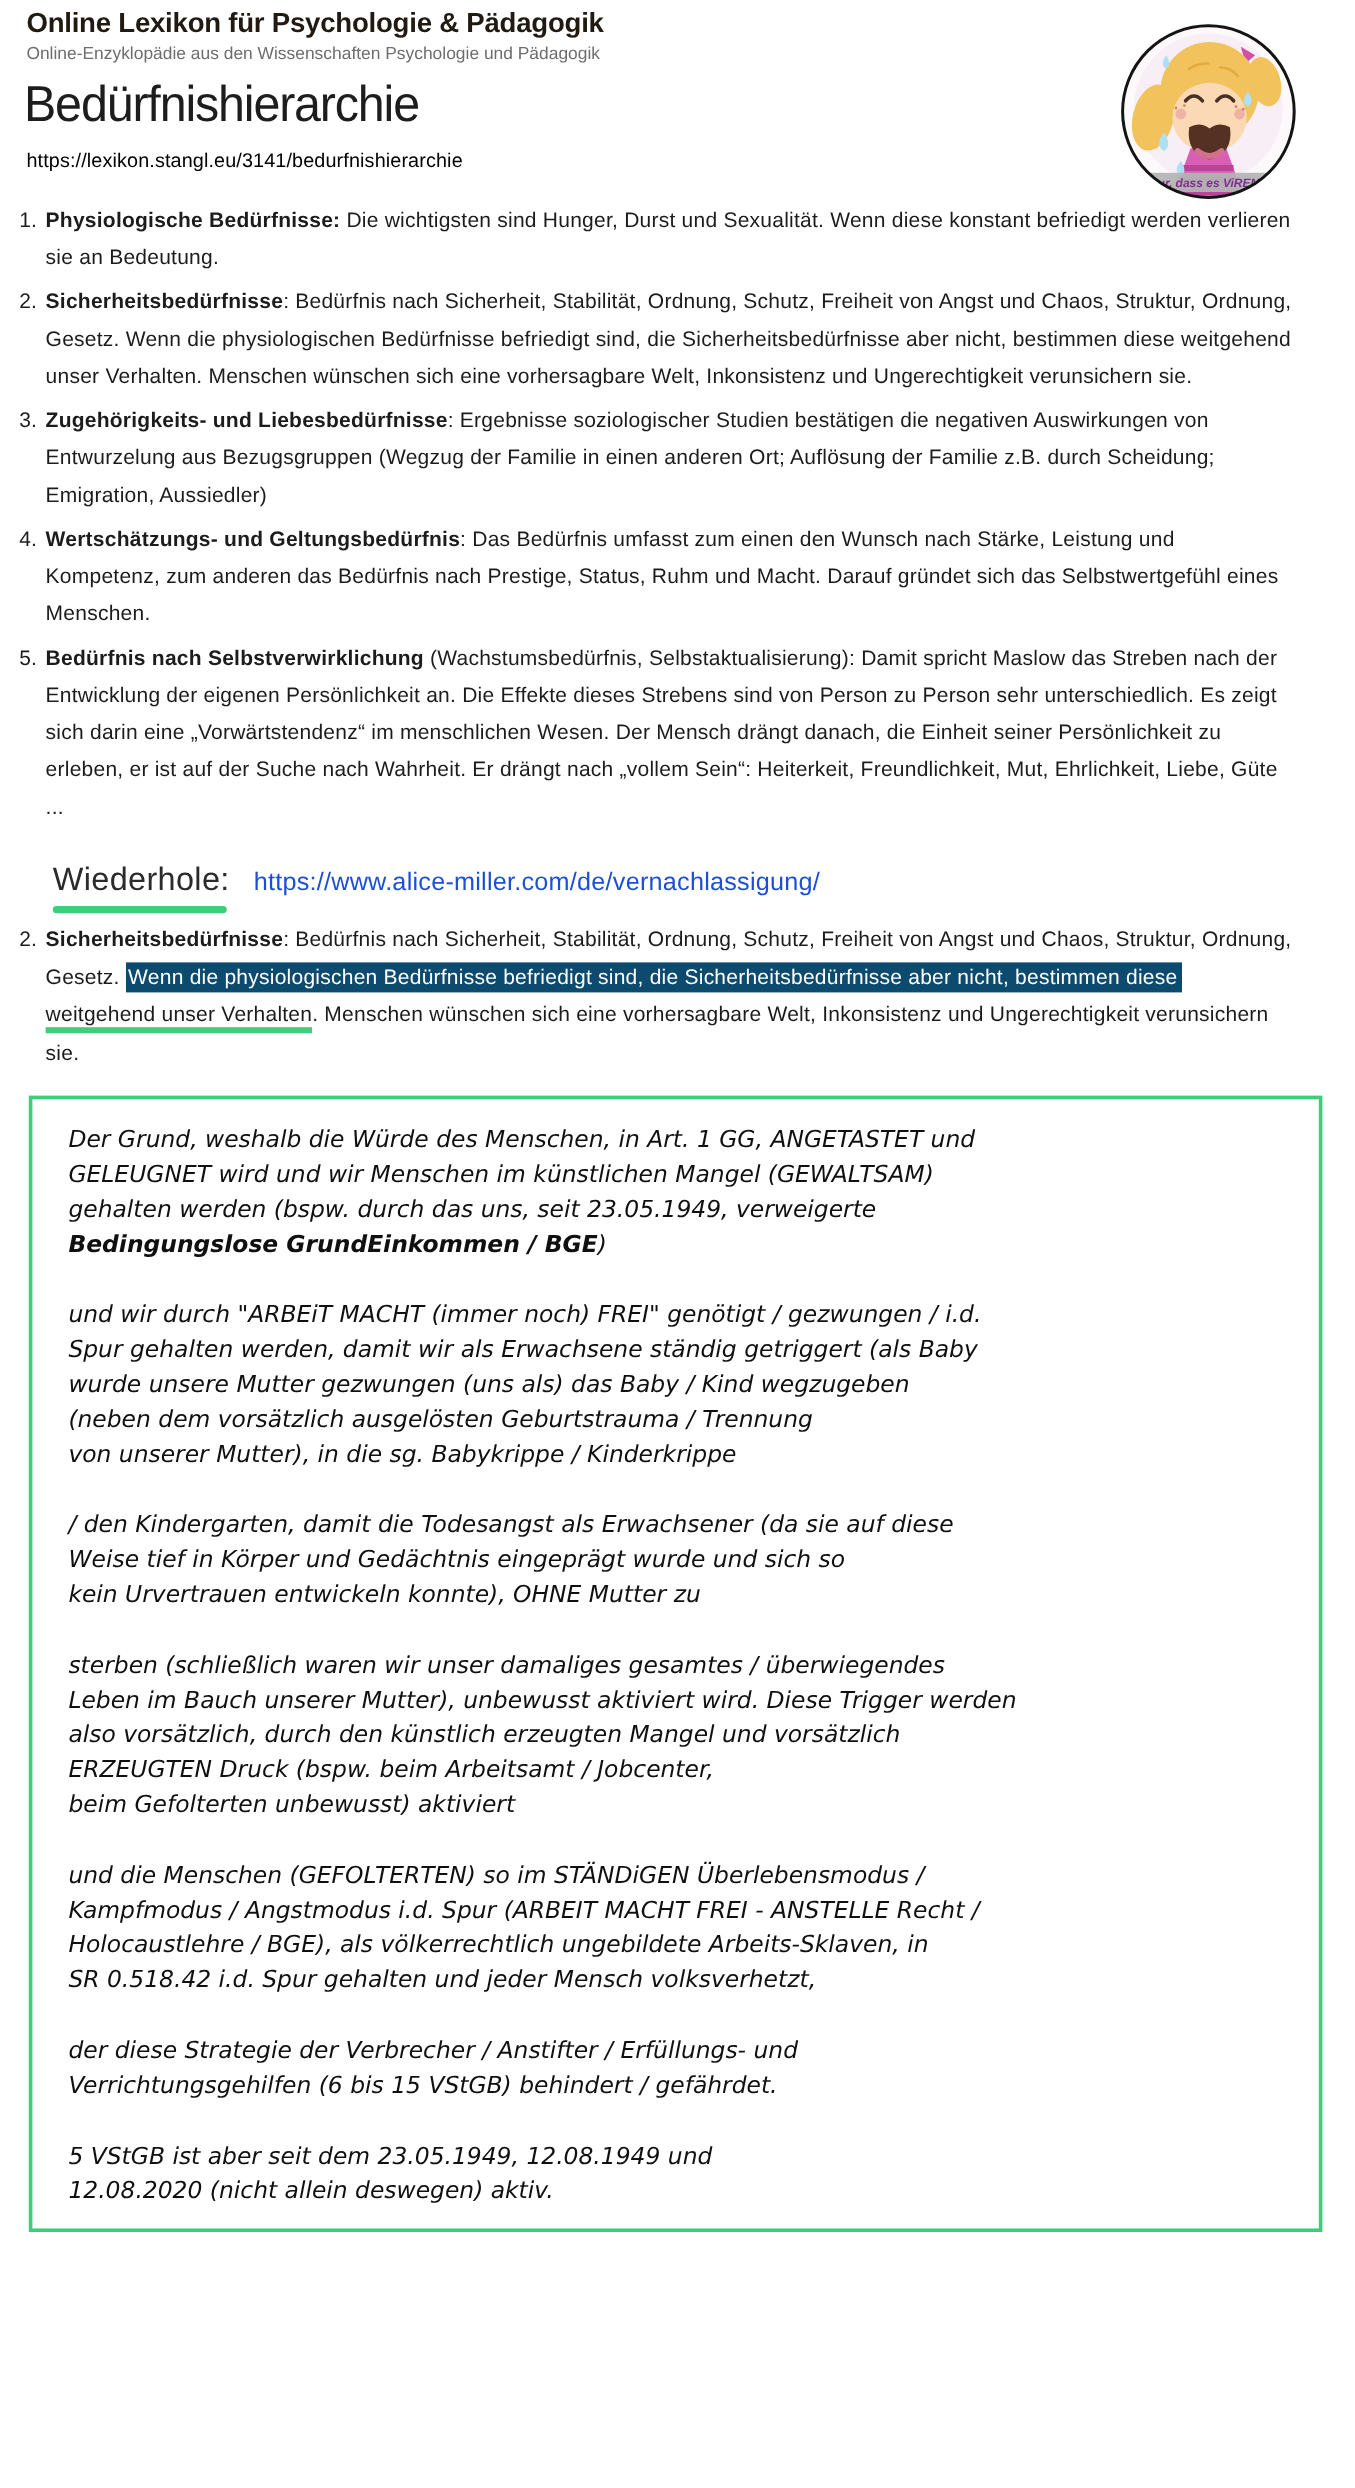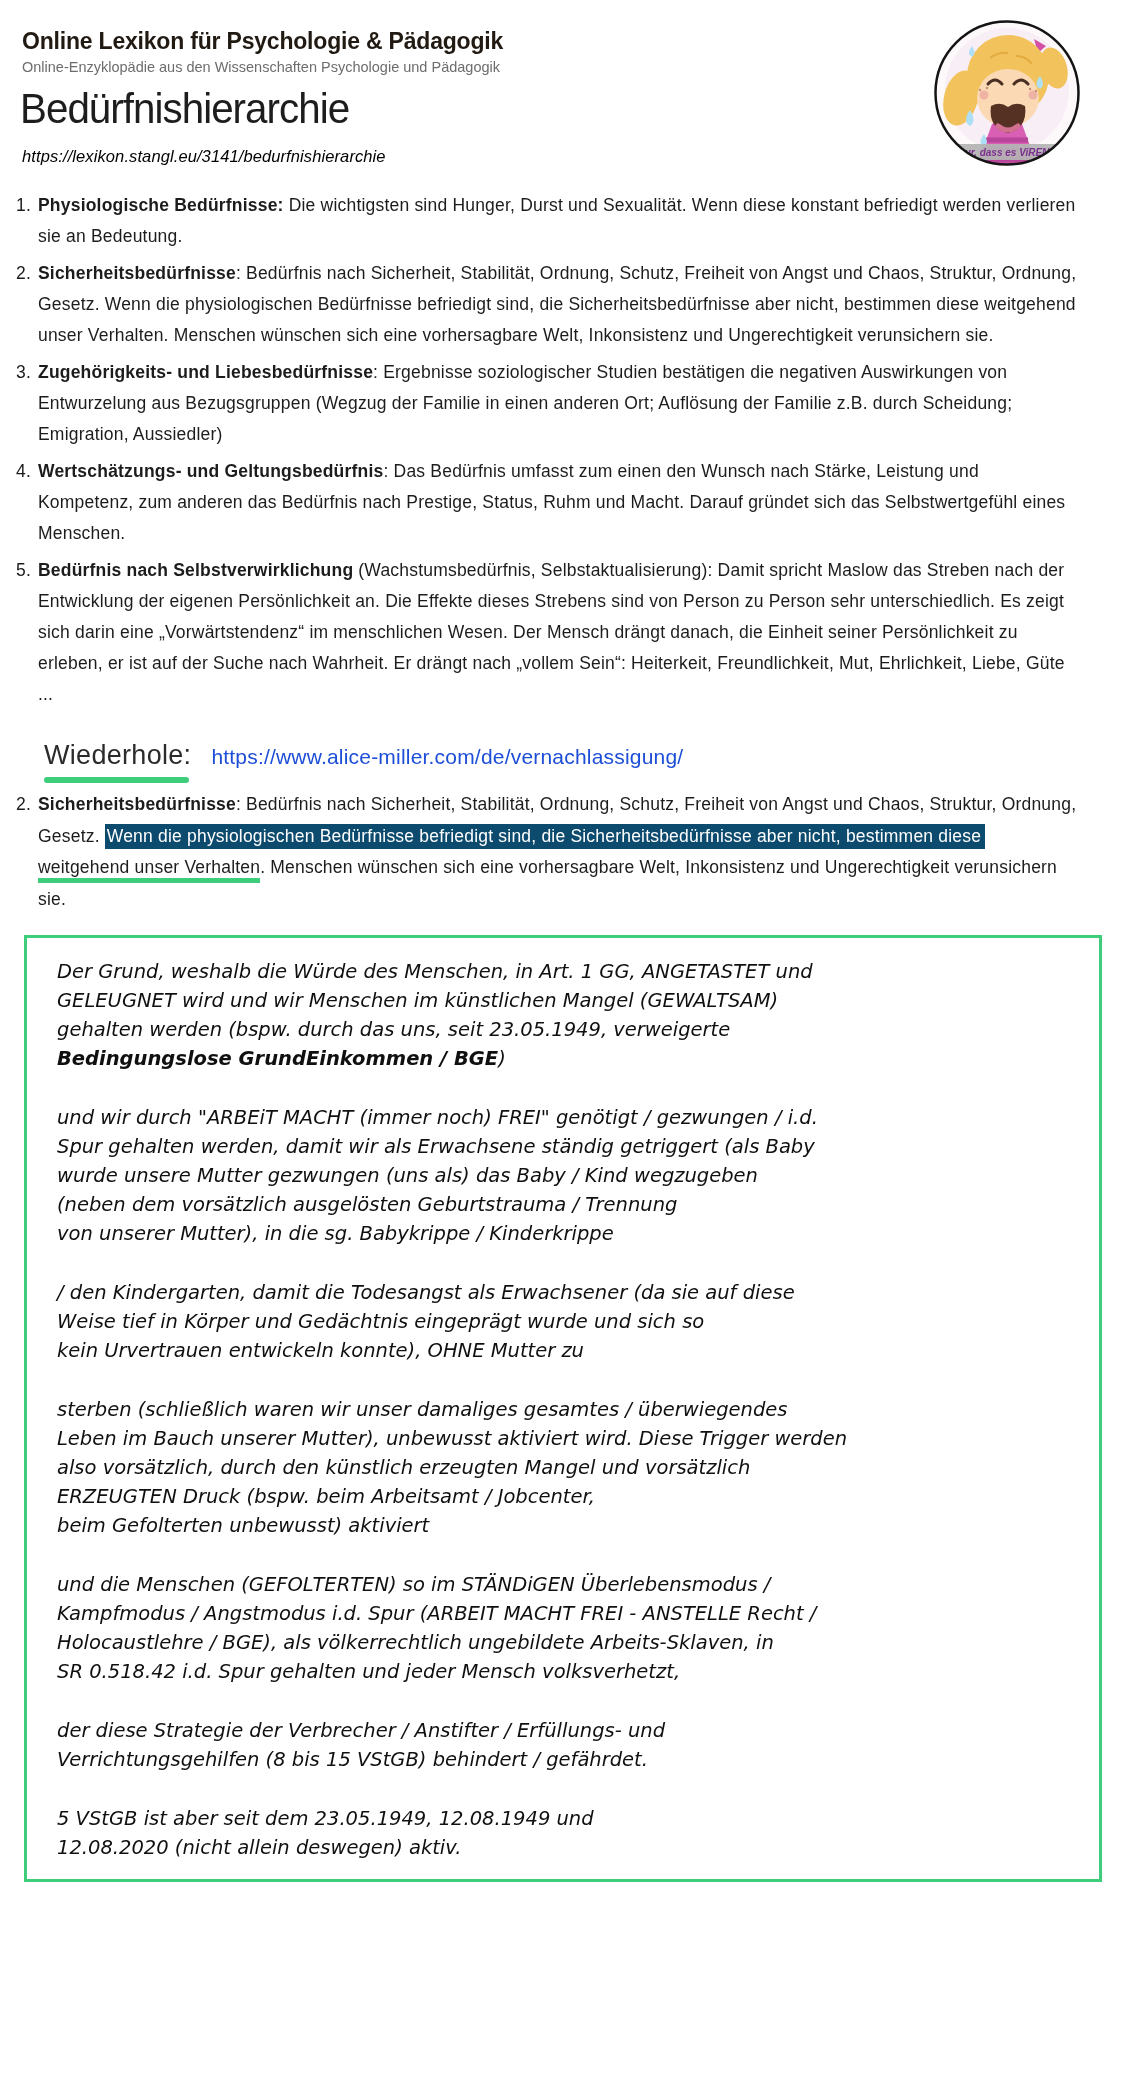--- a/index.html
+++ b/index.html
@@ -3,34 +3,34 @@
 <meta charset="utf-8">
 <style>
   html,body { margin:0; padding:0; background:#ffffff; }
   body {
     width:1129px; min-height:2073px;
     font-family:"Liberation Sans", sans-serif;
     color:#1c1c1c;
     position:relative;
     overflow-x:hidden;
   }
-  .page { position:relative; padding-top:28px; }
+  .page { position:relative; padding-top:6px; }
 
   
   .site-title {
     margin-left:22px;
     font-size:23px; font-weight:700; color:#211a12; letter-spacing:-0.2px;
   }
   .site-subtitle { margin-left:22px; font-size:14.5px; color:#6d6d6d; margin-top:4px; }
   .page-title {
     margin:10px 0 0 20px;
     font-size:42px; font-weight:400; color:#1d1d1d; letter-spacing:-1px;
     transform:scaleX(0.96); transform-origin:left;
   }
-  .page-url { margin-left:22px; margin-top:14px; font-size:16.5px; color:#000; letter-spacing:0.1px;font-style:italic; }
+  .page-url { margin-left:22px; margin-top:14px; font-size:16.5px; color:#000; letter-spacing:0.1px; }
 
   .avatar { position:absolute; top:18px; left:932px; width:150px; height:150px; }
 
   
   .needs-list { list-style:none; margin:24px 0 0 38px; padding:0; }
   .needs-list li, .repeat-item {
     position:relative;
     max-width:1040px;
     font-size:17.5px; line-height:31px; letter-spacing:0.2px;
     margin-bottom:6px;
@@ -179,18 +179,18 @@
     <p>sterben (schließlich waren wir unser damaliges gesamtes / überwiegendes
 Leben im Bauch unserer Mutter), unbewusst aktiviert wird. Diese Trigger werden
 also vorsätzlich, durch den künstlich erzeugten Mangel und vorsätzlich
 ERZEUGTEN Druck (bspw. beim Arbeitsamt / Jobcenter,
 beim Gefolterten unbewusst) aktiviert</p>
     <p>und die Menschen (GEFOLTERTEN) so im STÄNDiGEN Überlebensmodus /
 Kampfmodus / Angstmodus i.d. Spur (ARBEIT MACHT FREI - ANSTELLE Recht /
 Holocaustlehre / BGE), als völkerrechtlich ungebildete Arbeits-Sklaven, in
 SR 0.518.42 i.d. Spur gehalten und jeder Mensch volksverhetzt,</p>
     <p>der diese Strategie der Verbrecher / Anstifter / Erfüllungs- und
-Verrichtungsgehilfen (8 bis 15 VStGB) behindert / gefährdet.</p>
+Verrichtungsgehilfen (6 bis 15 VStGB) behindert / gefährdet.</p>
     <p>5 VStGB ist aber seit dem 23.05.1949, 12.08.1949 und
 12.08.2020 (nicht allein deswegen) aktiv.</p>
   </div>
 
 </div>
 
 </body></html>

